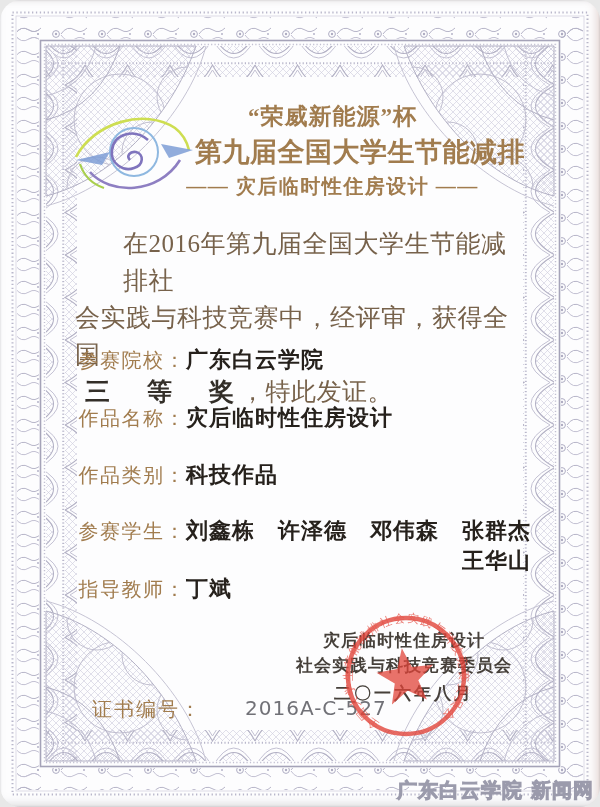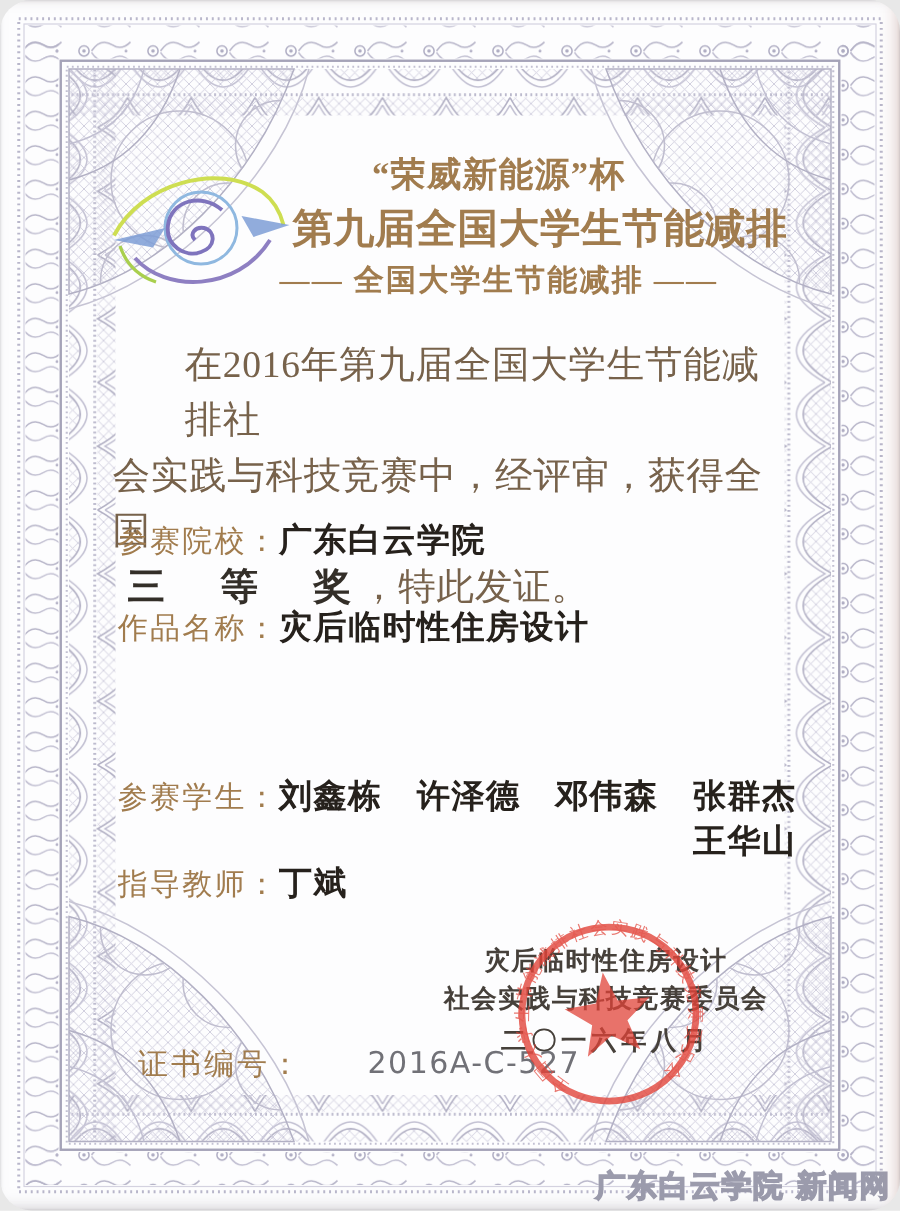--- a/index.html
+++ b/index.html
@@ -122,36 +122,40 @@
     <path d="M16,70 C36,93 84,93 106,58" fill="none" stroke="#8e7fc2" stroke-width="2.6"></path>
     <circle cx="60" cy="50" r="24" fill="none" stroke="#8fb8e0" stroke-width="2"></circle>
     <path d="M74,38 C60,26 40,32 38,48 C36,62 50,70 60,66 C70,63 70,52 62,50 C56,49 52,54 56,58" fill="none" stroke="#7f74bd" stroke-width="2.6"></path>
     <path d="M2,58 L36,50 L28,63 Z" fill="#7e9ed6" opacity="0.85"></path>
     <path d="M119,48 L87,42 L95,56 Z" fill="#7e9ed6" opacity="0.85"></path>
   </svg>
 
   <div class="header">
     <div class="cup">“荣威新能源”杯</div>
     <div class="main-title">第九届全国大学生节能减排</div>
-    <div class="subtitle">—— 全国大学生节能减排 ——</div>
+    <div class="subtitle">—— 灾后临时性住房设计 ——</div>
   </div>
 
   <div class="body-text">
     <div class="indent">在2016年第九届全国大学生节能减排社</div>
     <div>会实践与科技竞赛中，经评审，获得全国</div>
     <div><span class="award">三　等　奖</span><span>，特此发证。</span></div>
   </div>
 
   <div class="field-row row1">
     <span class="flabel">参赛院校：</span>
     <span class="fvalue">广东白云学院</span>
   </div>
   <div class="field-row row2">
     <span class="flabel">作品名称：</span>
     <span class="fvalue">灾后临时性住房设计</span>
+  </div>
+  <div class="field-row row3">
+    <span class="flabel">作品类别：</span>
+    <span class="fvalue">科技作品</span>
   </div>
   <div class="field-row row4">
     <span class="flabel">参赛学生：</span>
     <span class="fvalue">
       <div>刘鑫栋　许泽德　邓伟森　张群杰</div>
       <div>王华山</div>
     </span>
   </div>
   <div class="field-row row5">
     <span class="flabel">指导教师：</span>

